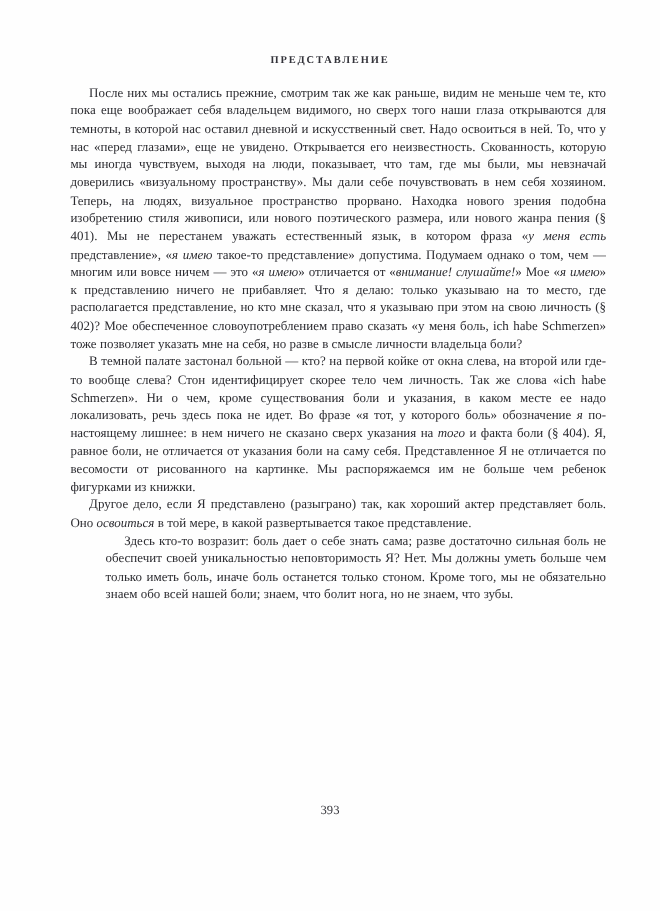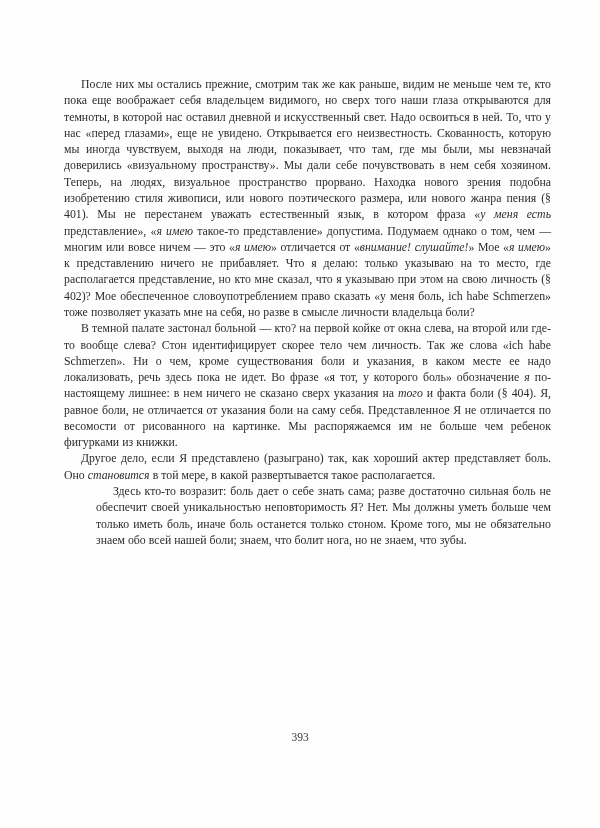--- a/index.html
+++ b/index.html
@@ -59,23 +59,24 @@
     text-align: center;
     font-size: 11.5px;
     color: #35353b;
   }
 </style>
 </head>
 <body>
 
 <div class="page">
 
+  <div class="running-head">ПРЕДСТАВЛЕНИЕ</div>
 
   <div class="textblock">
       <p><span>После них мы остались прежние, смотрим так же как раньше, видим не меньше чем те, кто пока еще воображает себя владельцем видимого, но сверх того наши глаза открываются для темноты, в которой нас оставил дневной и искусственный свет. Надо освоиться в ней. То, что у нас «перед глазами», еще не увидено. Открывается его неизвестность. Скованность, которую мы иногда чувствуем, выходя на люди, показывает, что там, где мы были, мы невзначай доверились «визуальному пространству». Мы дали себе почувствовать в нем себя хозяином. Теперь, на людях, визуальное пространство прорвано. Находка нового зрения подобна изобретению стиля живописи, или нового поэтического размера, или нового жанра пения (§ 401). Мы не перестанем уважать естественный язык, в котором фраза «</span><i>у меня есть</i><span> представление», «</span><i>я имею</i><span> такое-то представление» допустима. Подумаем однако о том, чем — многим или вовсе ничем — это «</span><i>я имею</i><span>» отличается от «</span><i>внимание! слушайте!</i><span>» Мое «</span><i>я имею</i><span>» к представлению ничего не прибавляет. Что я делаю: только указываю на то место, где располагается представление, но кто мне сказал, что я указываю при этом на свою личность (§ 402)? Мое обеспеченное словоупотреблением право сказать «у меня боль, ich habe Schmerzen» тоже позволяет указать мне на себя, но разве в смысле личности владельца боли?</span></p>
       <p><span>В темной палате застонал больной — кто? на первой койке от окна слева, на второй или где-то вообще слева? Стон идентифицирует скорее тело чем личность. Так же слова «ich habe Schmerzen». Ни о чем, кроме существования боли и указания, в каком месте ее надо локализовать, речь здесь пока не идет. Во фразе «я тот, у которого боль» обозначение </span><i>я</i><span> по-настоящему лишнее: в нем ничего не сказано сверх указания на </span><i>того</i><span> и факта боли (§ 404). Я, равное боли, не отличается от указания боли на саму себя. Представленное Я не отличается по весомости от рисованного на картинке. Мы распоряжаемся им не больше чем ребенок фигурками из книжки.</span></p>
-      <p><span>Другое дело, если Я представлено (разыграно) так, как хороший актер представляет боль. Оно </span><i>становится</i><span> в той мере, в какой развертывается такое располагается.</span></p>
+      <p><span>Другое дело, если Я представлено (разыграно) так, как хороший актер представляет боль. Оно </span><i>освоиться</i><span> в той мере, в какой развертывается такое представление.</span></p>
       <p><span>Здесь кто-то возразит: боль дает о себе знать сама; разве достаточно сильная боль не обеспечит своей уникальностью неповторимость Я? Нет. Мы должны уметь больше чем только иметь боль, иначе боль останется только стоном. Кроме того, мы не обязательно знаем обо всей нашей боли; знаем, что болит нога, но не знаем, что зубы.</span></p>
     </div>
 
   <div class="folio">393</div>
 
 </div>
 
 </body></html>

